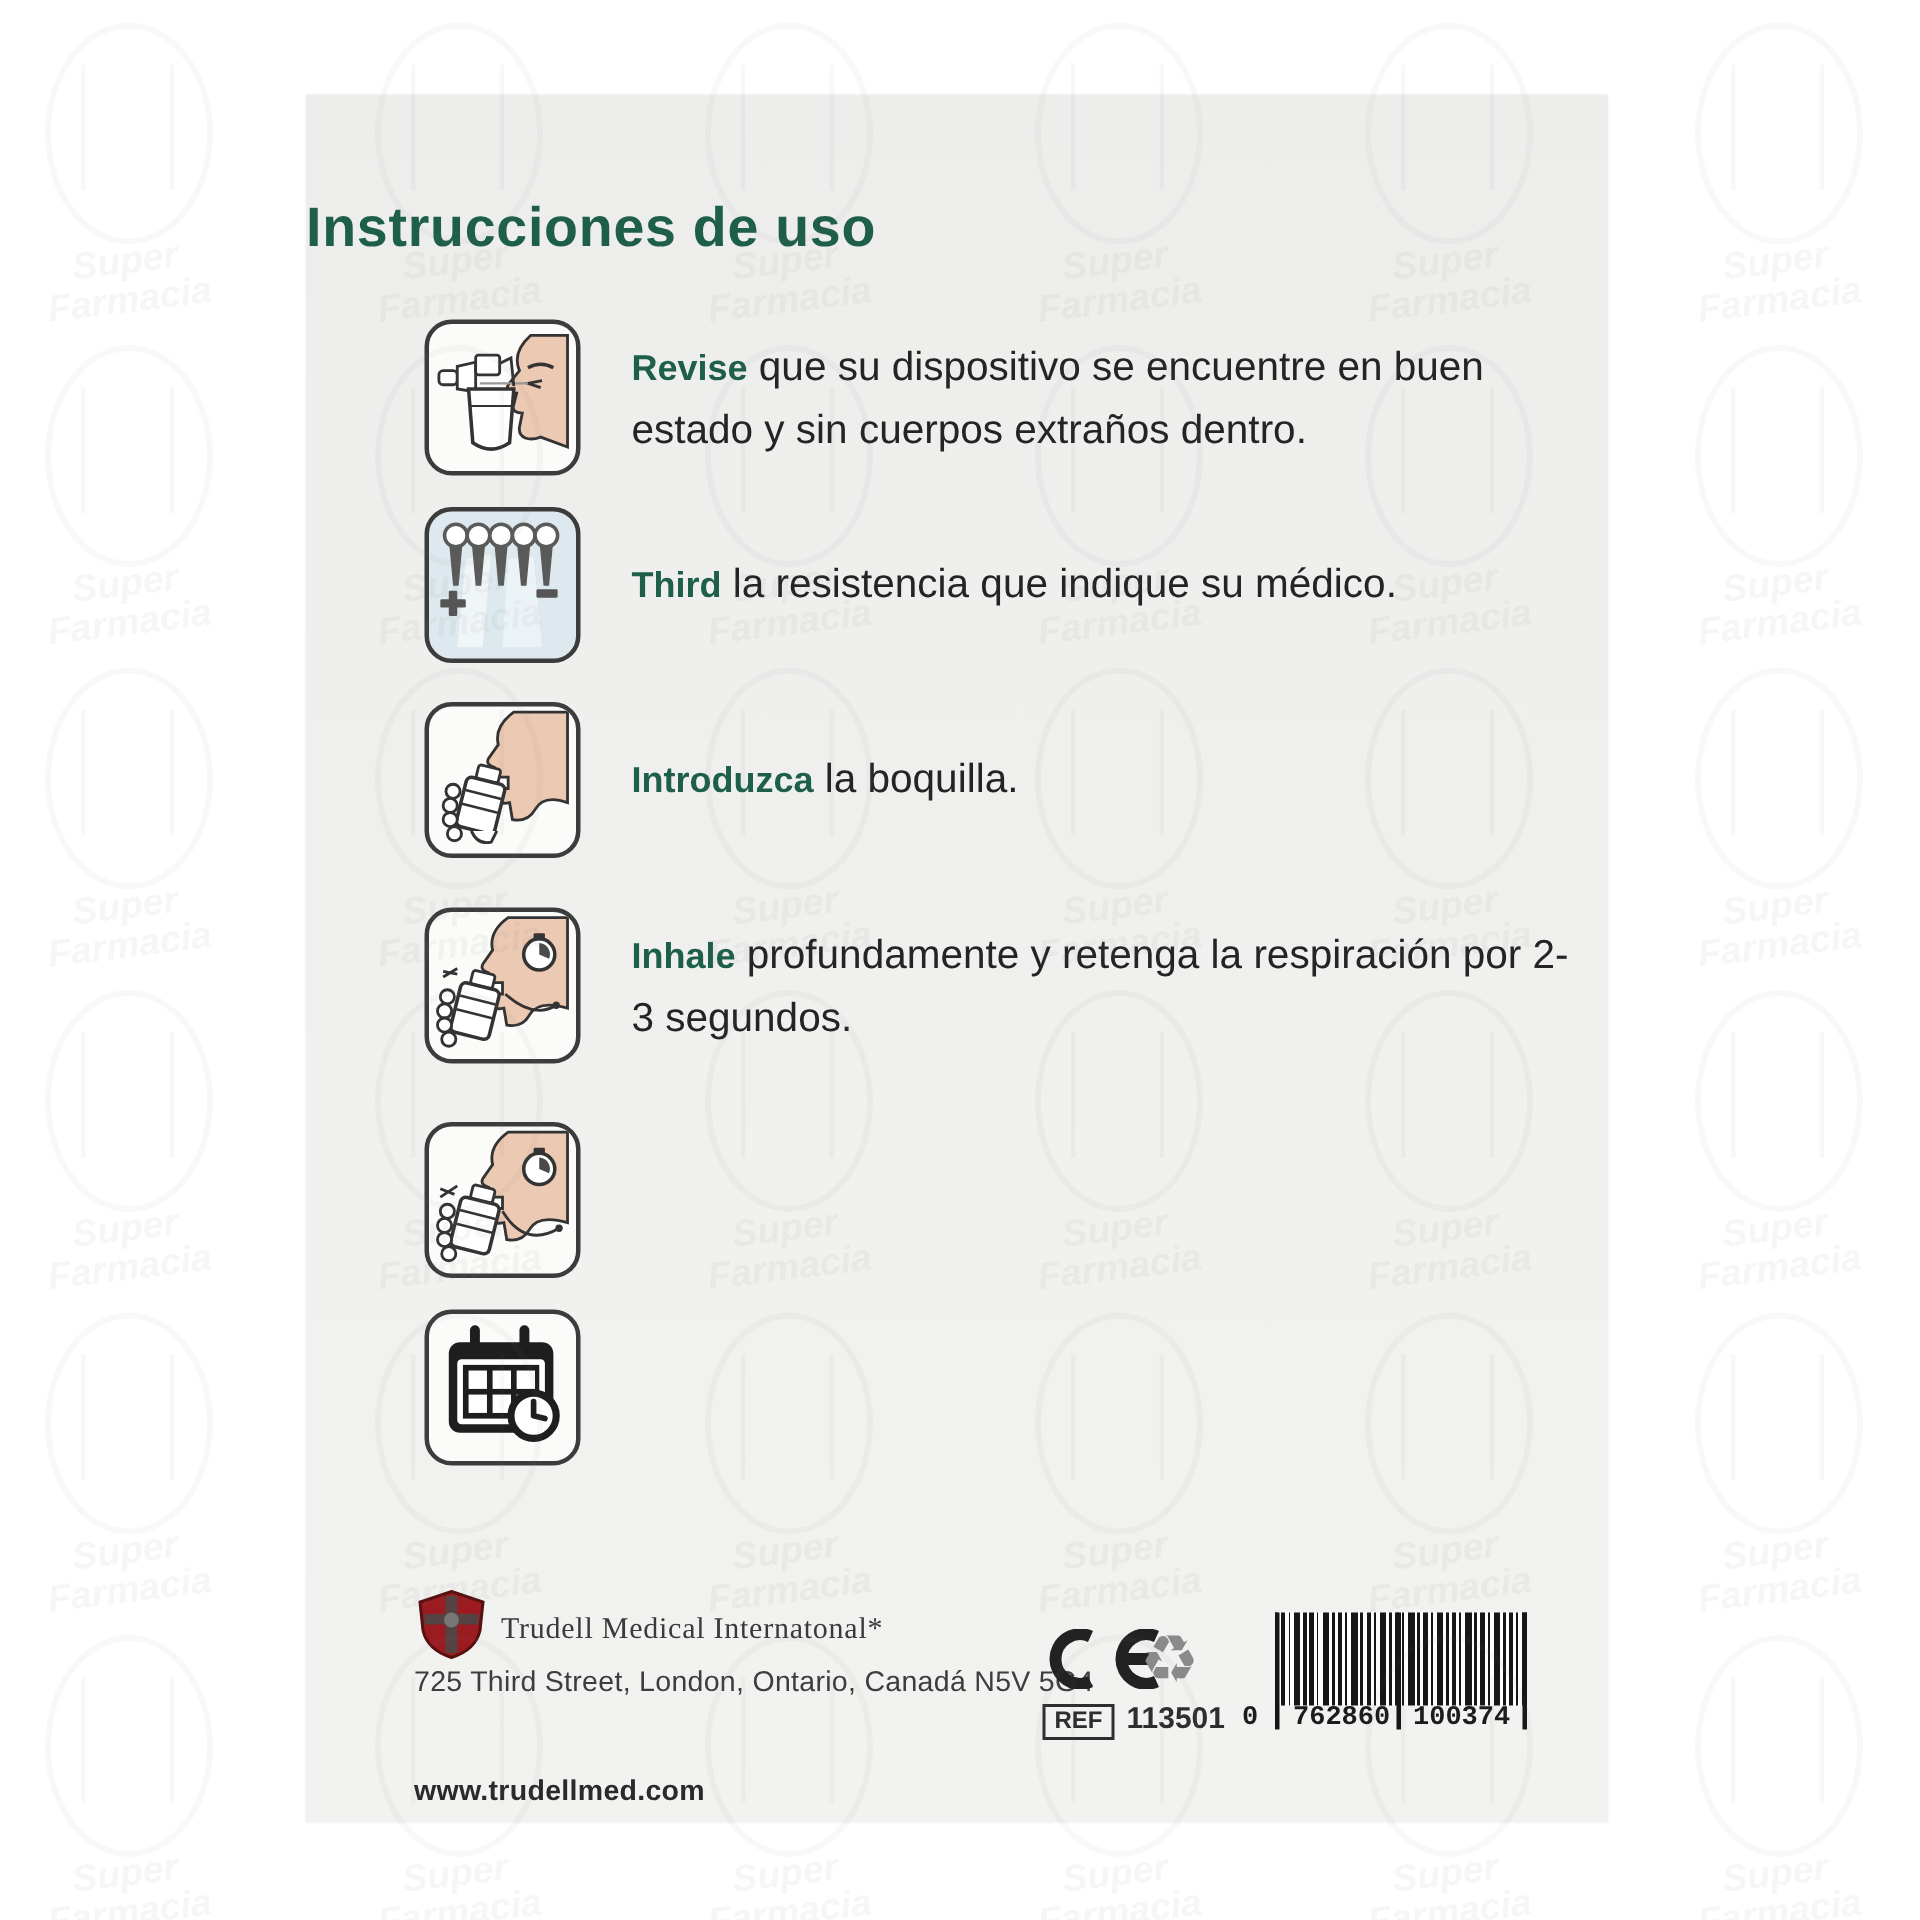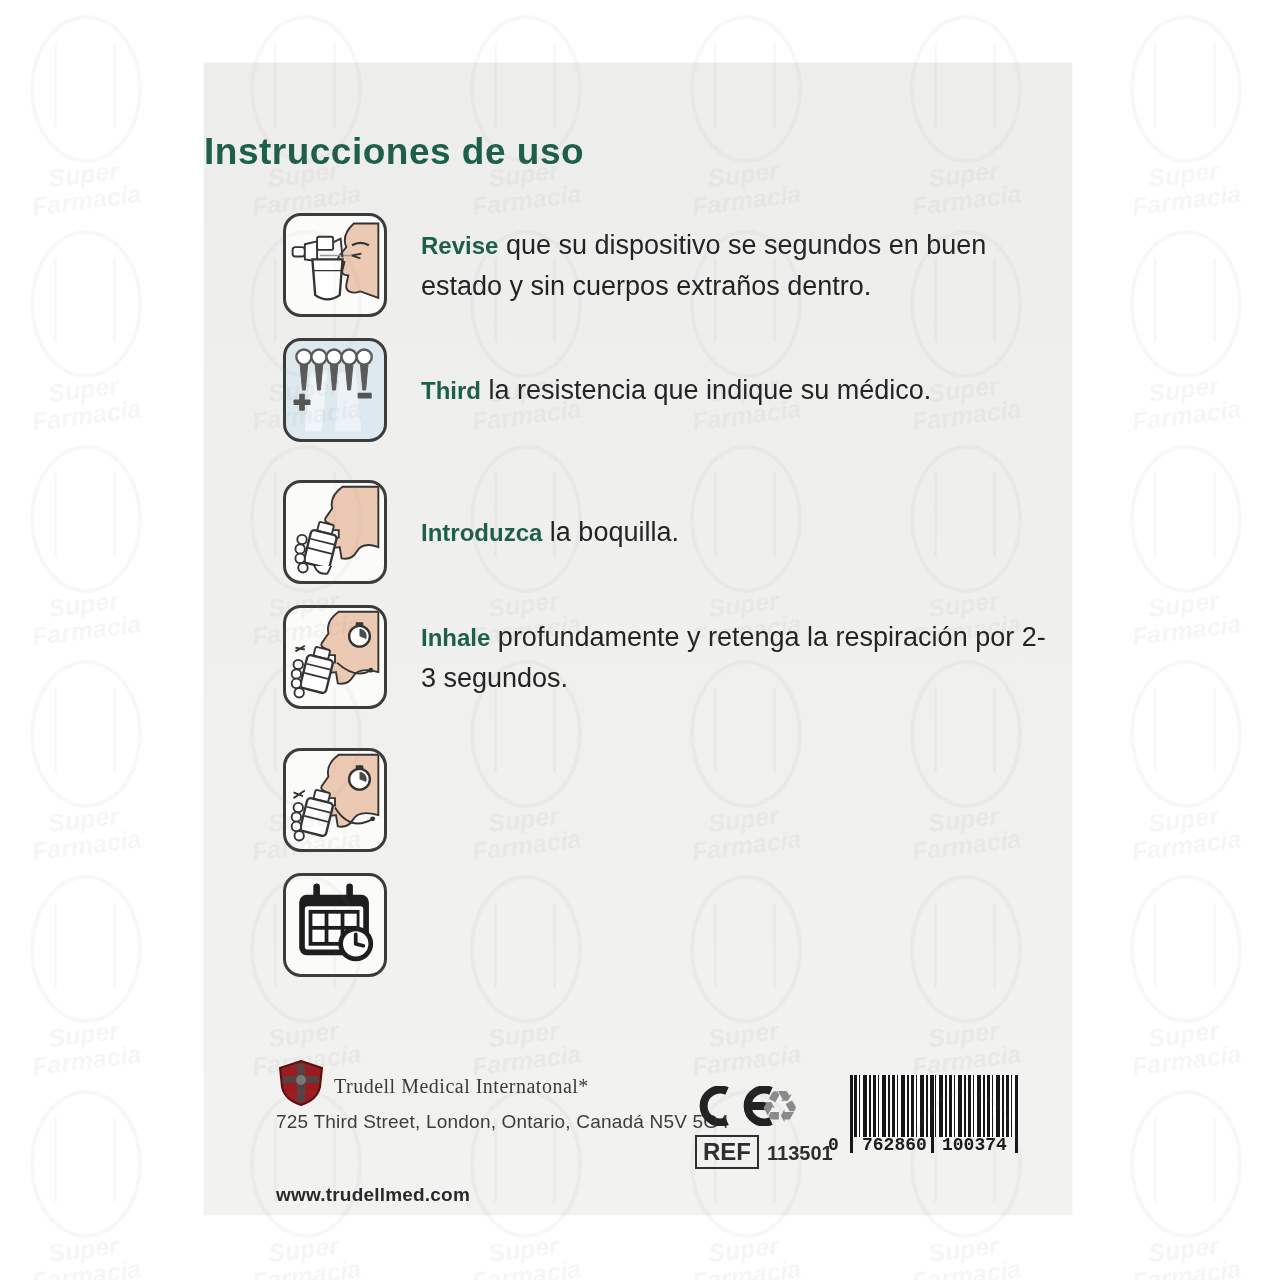--- a/index.html
+++ b/index.html
@@ -18,21 +18,21 @@
   .icon-box svg{width:100%;height:100%;display:block;}
   .step-text{margin:0;width:625px;font-size:27px;line-height:40px;color:#242424;}
   .step-text strong{font-size:24px;font-weight:bold;}
   .accent{color:#1d5f4b;}
   
   .footer-el{position:absolute;}
   .company{font-family:"Liberation Serif",serif;font-size:20px;color:#3a3a3a;letter-spacing:.5px;}
   .addr{font-size:19px;color:#3d3d3d;letter-spacing:.2px;}
   .addr.bold{font-weight:bold;color:#2a2a2a;margin-top:28px;}
   .ref-box{display:inline-block;border:2.5px solid #2e2e2e;padding:1px 6px;font-weight:bold;
-           font-size:24px;color:#2e2e2e;}
+           font-size:16px;color:#2e2e2e;}
   .ref-num{font-weight:bold;font-size:20px;color:#2e2e2e;margin-left:8px;}
   .recycle{font-size:44px;color:#8a8a8a;line-height:1;}
   
   .barcode{position:absolute;left:636px;top:1012px;width:178px;height:86px;}
   .bars{position:absolute;left:10px;top:0;width:168px;height:62px;
         background:repeating-linear-gradient(90deg,#161616 0 2px,#fdfdfd 2px 4px,#161616 4px 7px,
         #fdfdfd 7px 9px,#161616 9px 10px,#fdfdfd 10px 13px,#161616 13px 17px,#fdfdfd 17px 19px);}
   .guard{position:absolute;top:0;width:3px;height:78px;background:#161616;}
   .bc-digits{position:absolute;top:60px;width:100%;font-family:"Liberation Mono",monospace;
              font-size:18px;font-weight:bold;color:#1c1c1c;}
@@ -63,21 +63,21 @@
         <path d="M80 40 L70 42 L79 45" fill="none" stroke="#333" stroke-width="2"></path>
         <line x1="36" y1="42" x2="70" y2="42" stroke="#999" stroke-width="1.5"></line>
         <rect x="7" y="33" width="13" height="10" rx="3" fill="#fff" stroke="#333" stroke-width="2"></rect>
         <path d="M20 30 L33 27 L33 48 L20 46 Z" fill="#fff" stroke="#333" stroke-width="2"></path>
         <rect x="33" y="22" width="17" height="14" rx="2" fill="#fff" stroke="#333" stroke-width="2"></rect>
         <path d="M50 28 L58 24 L60 44" fill="none" stroke="#333" stroke-width="2"></path>
         <path d="M28 46 L60 46 L57 84 Q44 93 31 84 Z" fill="#fff" stroke="#333" stroke-width="2.5"></path>
         <line x1="29" y1="58" x2="59" y2="58" stroke="#333" stroke-width="1.5"></line>
       </svg>
     </div>
-    <p class="step-text"><strong class="accent">Revise</strong><span> que su dispositivo se segundos en buen estado y sin cuerpos extraños dentro.</span></p>
+    <p class="step-text"><strong class="accent">Revise</strong><span> que su dispositivo se encuentre en buen estado y sin cuerpos extraños dentro.</span></p>
   </div>
 
   <div class="step" style="top:275px">
     <div class="icon-box blue">
       <svg viewBox="0 0 104 104">
         <polygon points="26,34 44,30 38,96 20,96" fill="#ffffff" opacity="0.55"></polygon>
         <polygon points="56,34 74,32 80,96 52,96" fill="#ffffff" opacity="0.45"></polygon>
         <g stroke="#5a5a5a">
           <g transform="translate(19,0)">
               <circle cx="0" cy="17" r="8" fill="#fff" stroke-width="2.5"></circle>
@@ -103,21 +103,21 @@
         <g fill="#555">
           <rect x="8" y="62" width="18" height="6" rx="1"></rect>
           <rect x="14" y="56" width="6" height="18" rx="1"></rect>
           <rect x="76" y="55" width="15" height="6" rx="1"></rect>
         </g>
       </svg>
     </div>
     <p class="step-text"><strong class="accent">Third</strong><span> la resistencia que indique su médico.</span></p>
   </div>
 
-  <div class="step" style="top:417px">
+  <div class="step" style="top:405px">
     <div class="icon-box">
       <svg viewBox="0 0 104 104">
         <path d="M60 4 Q46 14 49 27 L42 37 Q40 41 46 43 L44 50 Q43 55 49 55 L47 63 Q47 70 57 68 L59 80 Q70 82 75 73 Q81 62 98 68 L98 4 Z" fill="#ecc9b2" stroke="#333" stroke-width="2"></path>
         <path d="M44 50 L56 50 L56 58 L46 58 Z" fill="#fff" stroke="#333" stroke-width="2"></path>
         <g transform="rotate(14 36 72)">
           <rect x="28" y="42" width="16" height="10" rx="2" fill="#fff" stroke="#333" stroke-width="2"></rect>
           <rect x="22" y="52" width="28" height="36" rx="4" fill="#fff" stroke="#333" stroke-width="2.5"></rect>
           <line x1="23" y1="62" x2="49" y2="62" stroke="#333" stroke-width="1.8"></line>
           <line x1="23" y1="72" x2="49" y2="72" stroke="#333" stroke-width="1.8"></line>
         </g>

